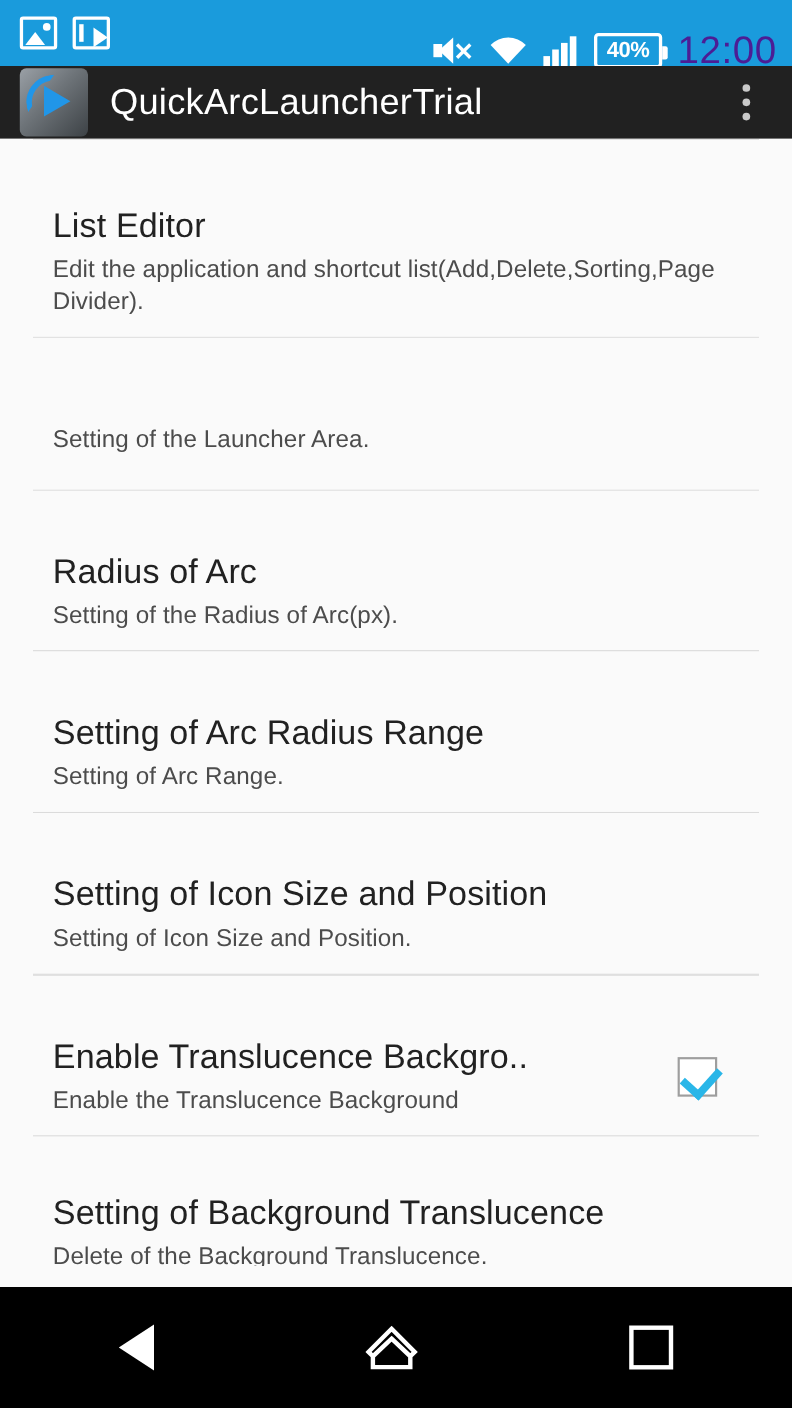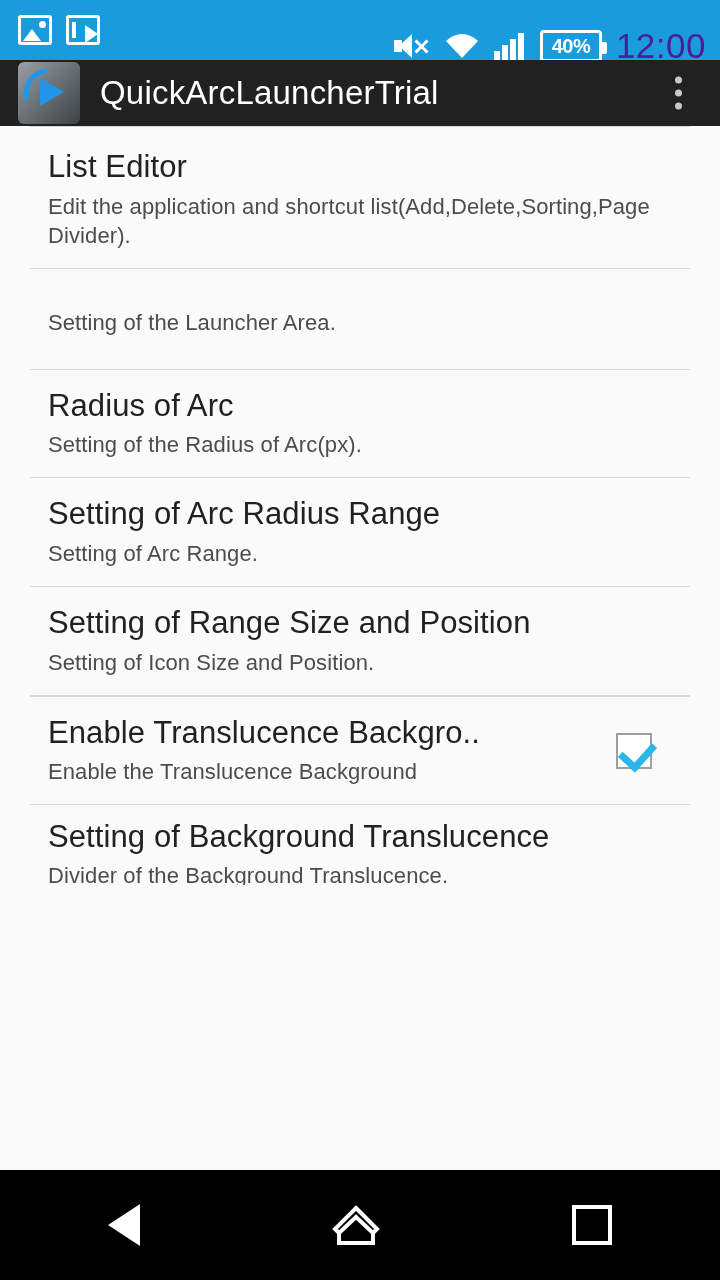--- a/index.html
+++ b/index.html
@@ -105,21 +105,21 @@
     position:absolute; right:30px; top:50%; transform:translateY(-50%);
     display:flex; flex-direction:column; gap:6px; padding:8px;
   }
   .overflow span { display:block; width:7px; height:7px; border-radius:50%; background:#c9c9c9; }
 
   
   .list { background:#fafafa; height:1080px; overflow:hidden; }
   .divider { height:1px; background:#d8d8d8; margin:0 30px; }
   .row {
     position:relative; padding:18px 30px 18px 48px; background:#fafafa;
-    display:flex; align-items:center; min-height:100px;
+    display:flex; align-items:center; min-height:100px;margin-top:38px;
   }
   .row .texts { flex:1; padding-right:16px; }
   .row .title {
     font-size:31px; color:#212121; line-height:1.15; font-weight:400;
     letter-spacing:0.1px;
   }
   .row .subtitle {
     font-size:22px; color:#4c4c4c; line-height:1.32; margin-top:7px;
     letter-spacing:0.1px;
   }
@@ -232,41 +232,41 @@
   <div class="row">
     <div class="texts">
       <div class="title">Setting of Arc Radius Range</div>
       <div class="subtitle">Setting of Arc Range.</div>
     </div>
   </div>
   <div class="divider"></div>
 
   <div class="row">
     <div class="texts">
-      <div class="title">Setting of Range Size and Position</div>
+      <div class="title">Setting of Icon Size and Position</div>
       <div class="subtitle">Setting of Icon Size and Position.</div>
     </div>
   </div>
   <div class="divider"></div>
 
   <div class="divider"></div>
 
   <div class="row">
     <div class="texts">
       <div class="title">Enable Translucence Backgro..</div>
       <div class="subtitle">Enable the Translucence Background</div>
     </div>
     <span class="checkbox checked"></span>
   </div>
   <div class="divider"></div>
 
   <div class="row clipped">
     <div class="texts">
       <div class="title">Setting of Background Translucence</div>
-      <div class="subtitle">Divider of the Background Translucence.</div>
+      <div class="subtitle">Delete of the Background Translucence.</div>
     </div>
   </div>
 </div>
 
 <div class="navbar">
   <span class="nav-back"></span>
   <span class="nav-home">
     <span class="h">
       <svg width="48" height="40" viewBox="0 0 48 40">
         <path d="M24 3 L45 24 L41 28 L24 12 L7 28 L3 24 Z M24 12 L41 28 L41 38 L7 38 L7 28 Z" fill="none" stroke="#ffffff" stroke-width="4"></path>

